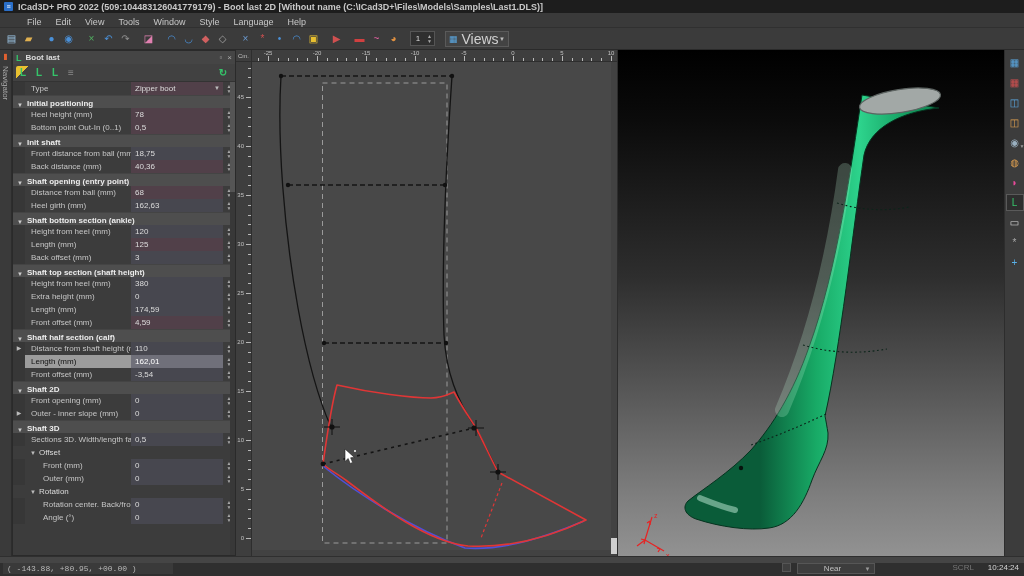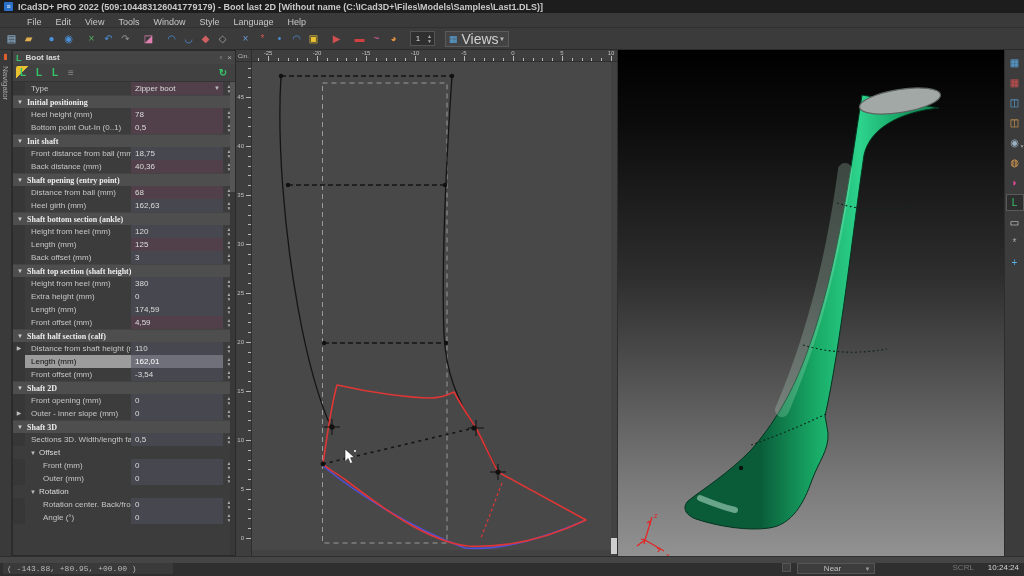--- a/index.html
+++ b/index.html
@@ -53,21 +53,21 @@
   #panel-header .hbtn { font-size:8px; color:#aaa; margin-left:5px; }
   #panel-toolbar { height:18px; background:#414141; display:flex; align-items:center;
     padding:0 3px; border-bottom:1px solid #333; }
   .phico { width:14px; height:14px; text-align:center; line-height:14px; font-size:10px;
     font-weight:bold; margin-right:2px; }
   .phico.badged { background:linear-gradient(135deg,#e8c030 45%,transparent 46%); border-radius:2px; }
   #panel-toolbar .spacer { flex:1; }
 
   #prop-rows { flex:1; overflow:hidden; position:relative; }
   .prow { height:13px; display:flex; align-items:stretch; font-size:8px; }
-  .prow.sec { background:#4e4e4e; border-top:1px solid #444; align-items:center;font-family:Liberation Serif, serif; }
+  .prow.sec { background:#4e4e4e; border-top:1px solid #444; align-items:flex-end; }
   .prow.sec .caret { width:14px; text-align:center; font-size:6px; color:#ccc; }
   .prow.sec .slbl { font-weight:bold; color:#ececec; }
   .prow.subsec { background:#3c3c3c; align-items:center; }
   .prow.subsec .caret { width:12px; margin-left:14px; text-align:center; font-size:6px; color:#bbb; }
   .prow.subsec .slbl { color:#dcdcdc; }
   .frow .gutter { width:12px; background:#373737; text-align:center; font-size:6px;
     line-height:13px; color:#bbb; }
   .frow .lbl { flex:1; color:#c6c6c6; line-height:13px; padding-left:6px; white-space:nowrap;
     overflow:hidden; }
   .frow .lbl.ind2 { padding-left:18px; }

